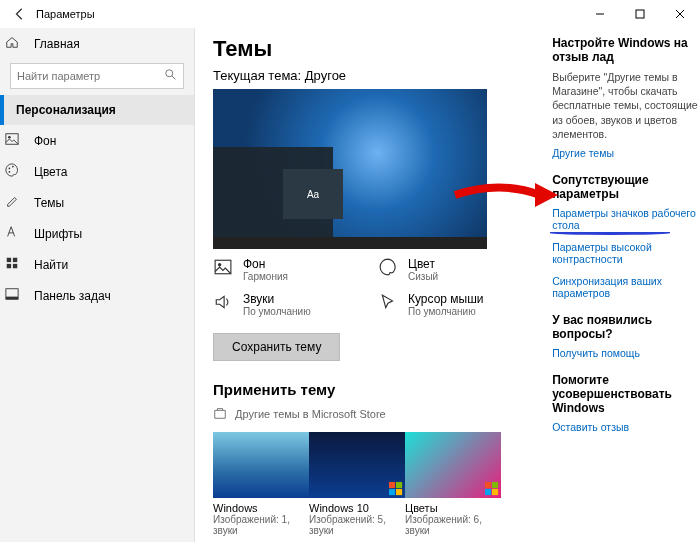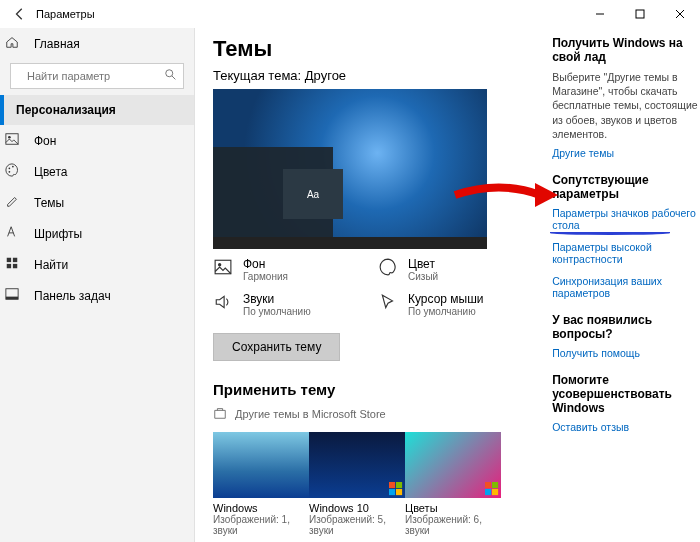--- a/index.html
+++ b/index.html
@@ -14,21 +14,21 @@
   .window-controls { position:absolute; right:0; top:0; height:28px; display:flex;}
   .window-controls div { width:40px; height:28px; display:flex; align-items:center; justify-content:center; color:#000; font-size:10px;}
 
   .layout { display:flex; height: calc(542px - 28px); }
 
   .sidebar { width: 195px; background:#f3f3f3; border-right:1px solid #e1e1e1; display:flex; flex-direction:column; padding:0;}
   .side-row { display:flex; align-items:center; padding: 7px 4px; gap:14px; color:#000; font-size:12px; cursor:default;}
   .side-row .icon { width:16px; text-align:center; color:#333;}
   .search-wrap { margin: 4px 10px 6px 10px; position:relative;}
   .search-wrap input {
-    width:100%; height:26px; border:1px solid #ccc; background:#fff; padding:0 24px 0 16px;
+    width:100%; height:26px; border:1px solid #ccc; background:#fff; padding:0 24px 0 6px;
     font-size:11px; color:#666; outline:none;
   }
   .search-wrap .sicon { position:absolute; right:6px; top:5px; color:#666; }
   .category { padding:8px 12px 8px 12px; font-weight:600; font-size:12px; color:#000; border-left:4px solid #0078d7; background:#e6e6e6; }
 
   .content { flex:1; overflow:hidden; padding: 8px 0 0 18px; display:flex;}
   .main-col { width: 344px; }
   .right-col { width: 150px; padding-left:0; font-size:11px; }
 
   h1.page-title { font-size:22px; font-weight:600; margin-bottom:6px; }
@@ -277,21 +277,21 @@
                 </svg></div>
           </div>
           <div class="ti-name">Цветы</div>
           <div class="ti-sub">Изображений: 6, звуки</div>
         </div>
       </div>
     </div>
 
     <div class="right-col">
       <div class="right-group">
-        <h3>Получить Windows на свой лад</h3>
+        <h3>Настройте Windows на отзыв лад</h3>
         <p>Выберите "Другие темы в Магазине", чтобы скачать бесплатные темы, состоящие из обоев, звуков и цветов элементов.</p>
         <span class="link">Другие темы</span>
       </div>
 
       <div class="right-group">
         <h3>Сопутствующие параметры</h3>
         <span class="link rel-1">
           <span>Параметры значков рабочего стола</span>
           <span class="underline-ann"></span>
         </span>

